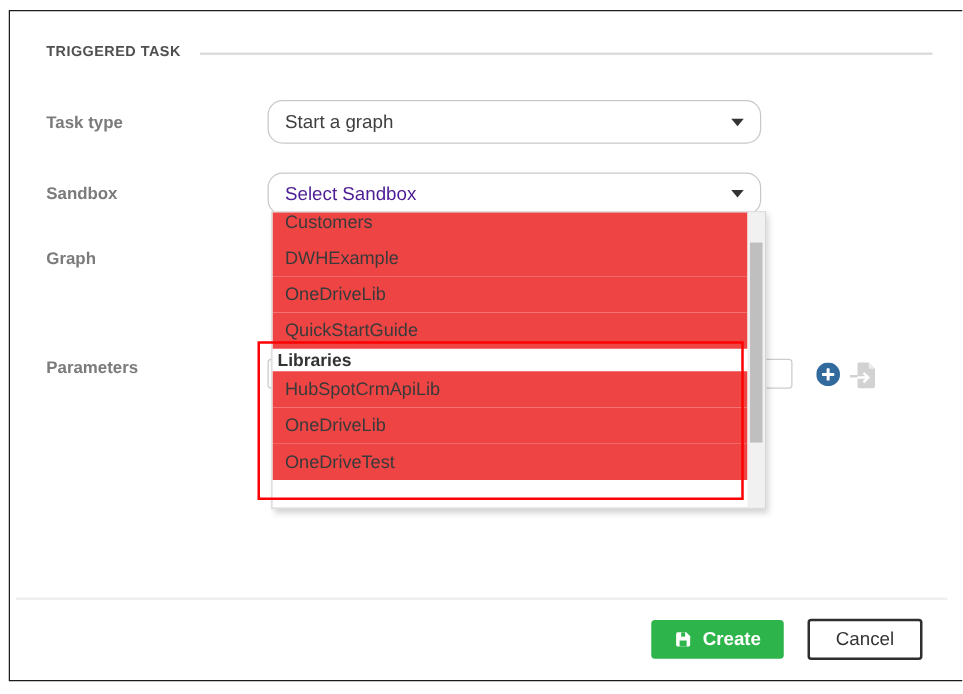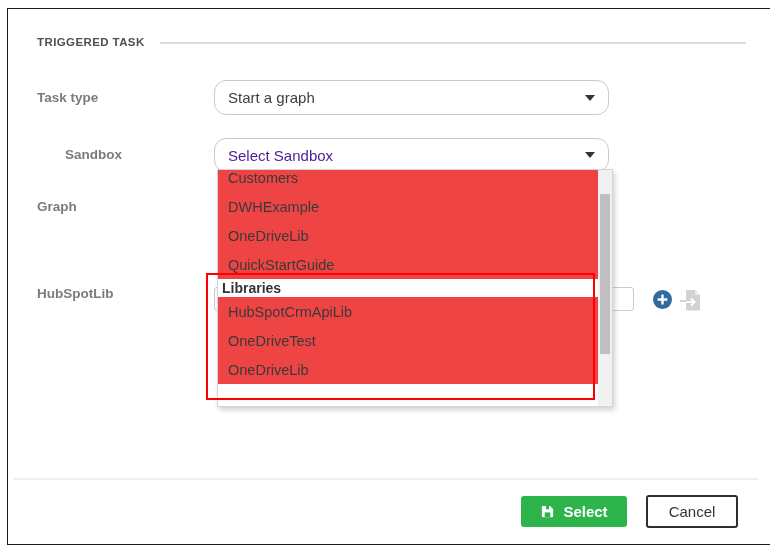--- a/index.html
+++ b/index.html
@@ -20,21 +20,21 @@
   .section-rule {
     position:absolute; left:152px; top:33px; width:586px; height:2px; background:#dcdcdc;
   }
 
   
   .row-label {
     position:absolute; left:29px;
     font-size:13.5px; font-weight:700; color:#7b7b7b; line-height:16px;
   }
   .lbl-task { top:81px; }
-  .lbl-sandbox { top:138px;margin-left:28px; }
+  .lbl-sandbox { top:138px; }
   .lbl-graph { top:190px; }
   .lbl-params { top:277px; }
 
   
   .select {
     position:absolute; left:206px; width:395px;
     background:#fff; border:1px solid #c9c9c9; border-radius:12px;
     display:flex; align-items:center; padding:0 32px 0 13px;
     font-size:15px; color:#3f3f3f; cursor:pointer;
   }
@@ -129,21 +129,21 @@
     </div>
 
     <div class="row-label lbl-sandbox">Sandbox</div>
     <div class="select sel-sandbox">
       <span class="placeholder">Select Sandbox</span>
       <span class="caret"></span>
     </div>
 
     <div class="row-label lbl-graph">Graph</div>
 
-    <div class="row-label lbl-params">HubSpotLib</div>
+    <div class="row-label lbl-params">Parameters</div>
     <input class="params-input" value="" style="">
     <button class="add-btn" aria-label="add">
       <svg width="19" height="19" viewBox="0 0 19 19">
         <circle cx="9.5" cy="9.5" r="9.5" fill="#336a9e"></circle>
         <rect x="4.6" y="8.3" width="9.8" height="2.4" rx="0.5" fill="#fff"></rect>
         <rect x="8.3" y="4.6" width="2.4" height="9.8" rx="0.5" fill="#fff"></rect>
       </svg>
     </button>
     <button class="import-btn" aria-label="import">
       <svg width="24" height="24" viewBox="0 0 24 24">
@@ -154,37 +154,37 @@
     </button>
 
     <div class="dd-panel">
       <div class="dd-list">
         <div class="dd-option">Customers</div>
         <div class="dd-option">DWHExample</div>
         <div class="dd-option">OneDriveLib</div>
         <div class="dd-option">QuickStartGuide</div>
         <div class="dd-group">Libraries</div>
         <div class="dd-option">HubSpotCrmApiLib</div>
+        <div class="dd-option">OneDriveLib</div>
         <div class="dd-option">OneDriveTest</div>
-        <div class="dd-option">OneDriveLib</div>
       </div>
       <div class="sb-track">
         <div class="sb-thumb"></div>
       </div>
     </div>
 
     <div class="highlight-rect"></div>
 
     <div class="footer-rule"></div>
     <button class="btn-create">
       <svg width="15" height="15" viewBox="0 0 24 24">
         <path d="M5 3h11l5 5v11a2 2 0 0 1-2 2H5a2 2 0 0 1-2-2V5a2 2 0 0 1 2-2z" fill="#fff"></path>
         <rect x="9.5" y="3" width="5" height="5.5" fill="#2db44a"></rect>
         <rect x="7.5" y="13.5" width="9" height="7.5" fill="#2db44a"></rect>
       </svg>
-      <span>Select</span>
+      <span>Create</span>
     </button>
     <button class="btn-cancel">
       <span>Cancel</span>
     </button>
 
   </div>
 </div>
 
 </body></html>

